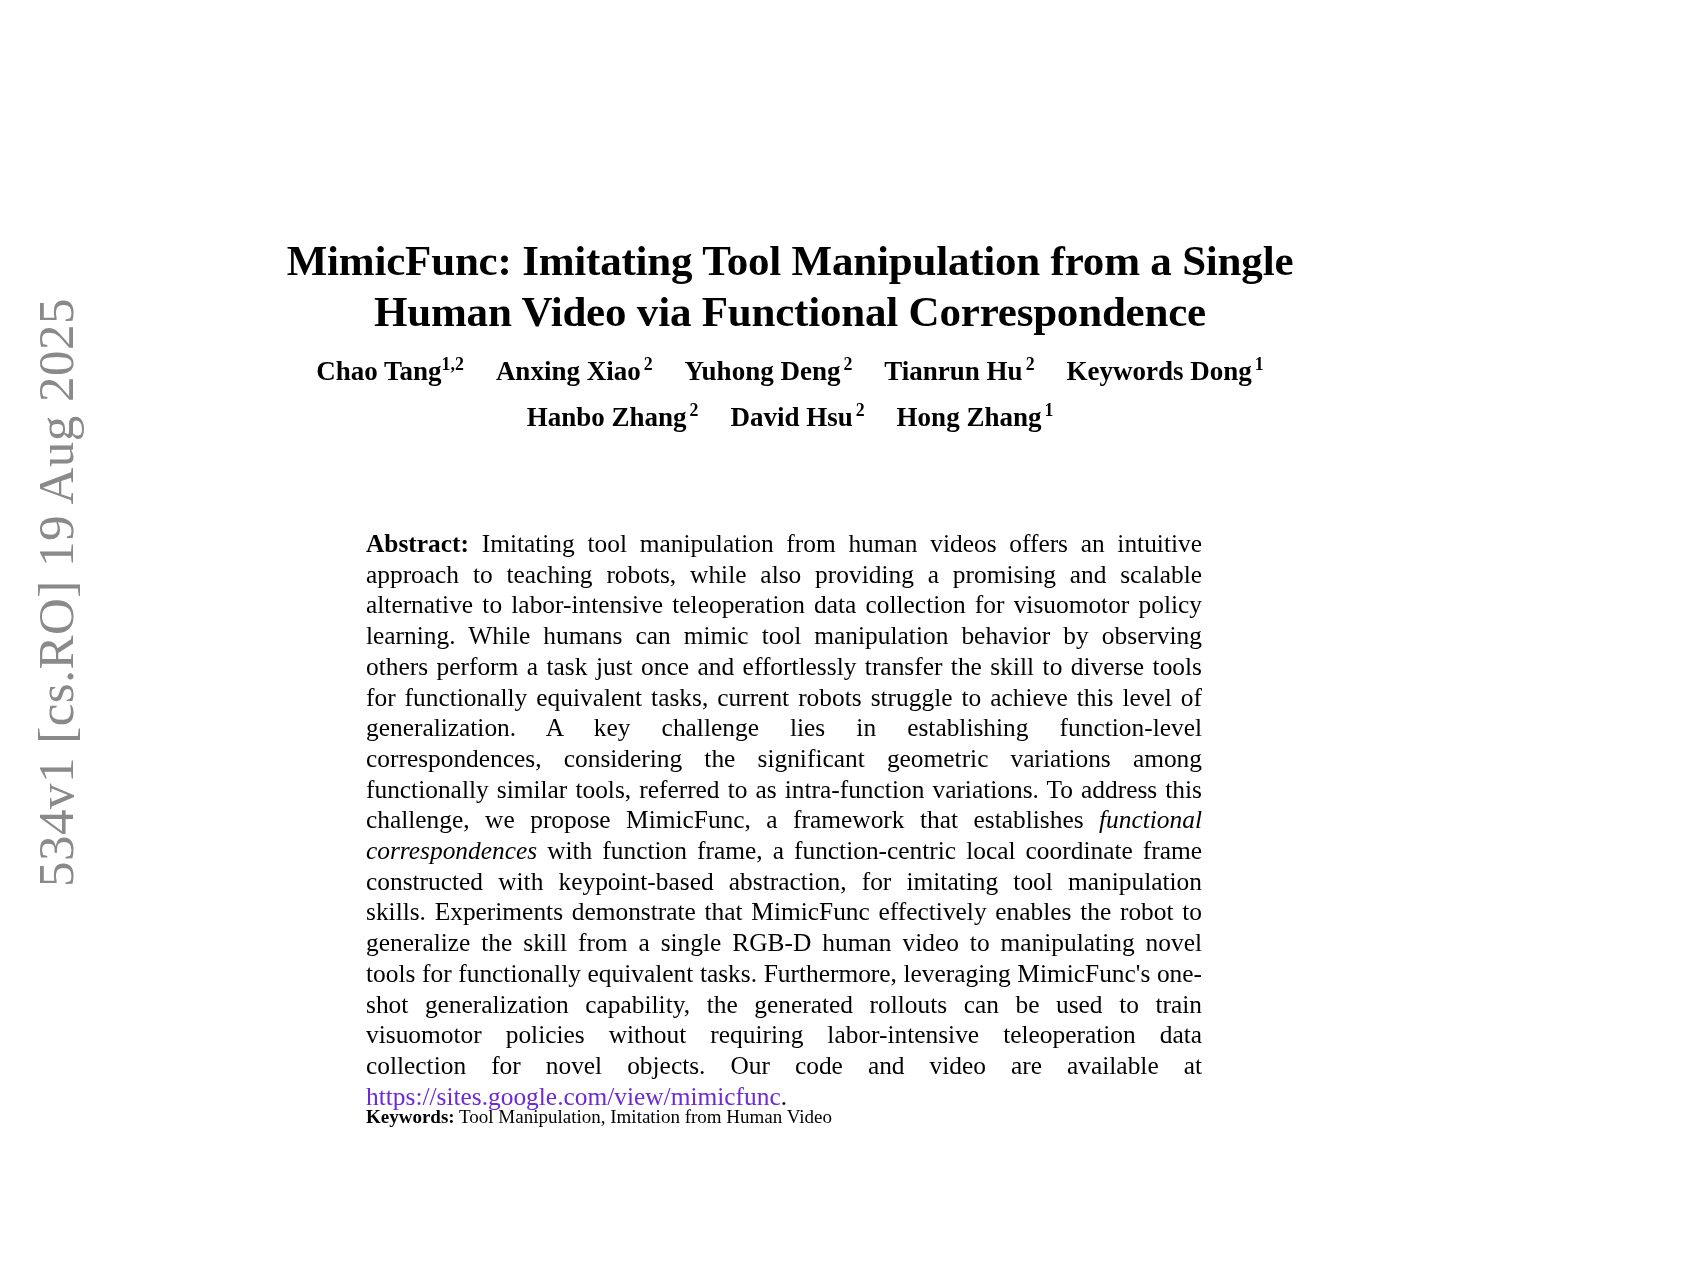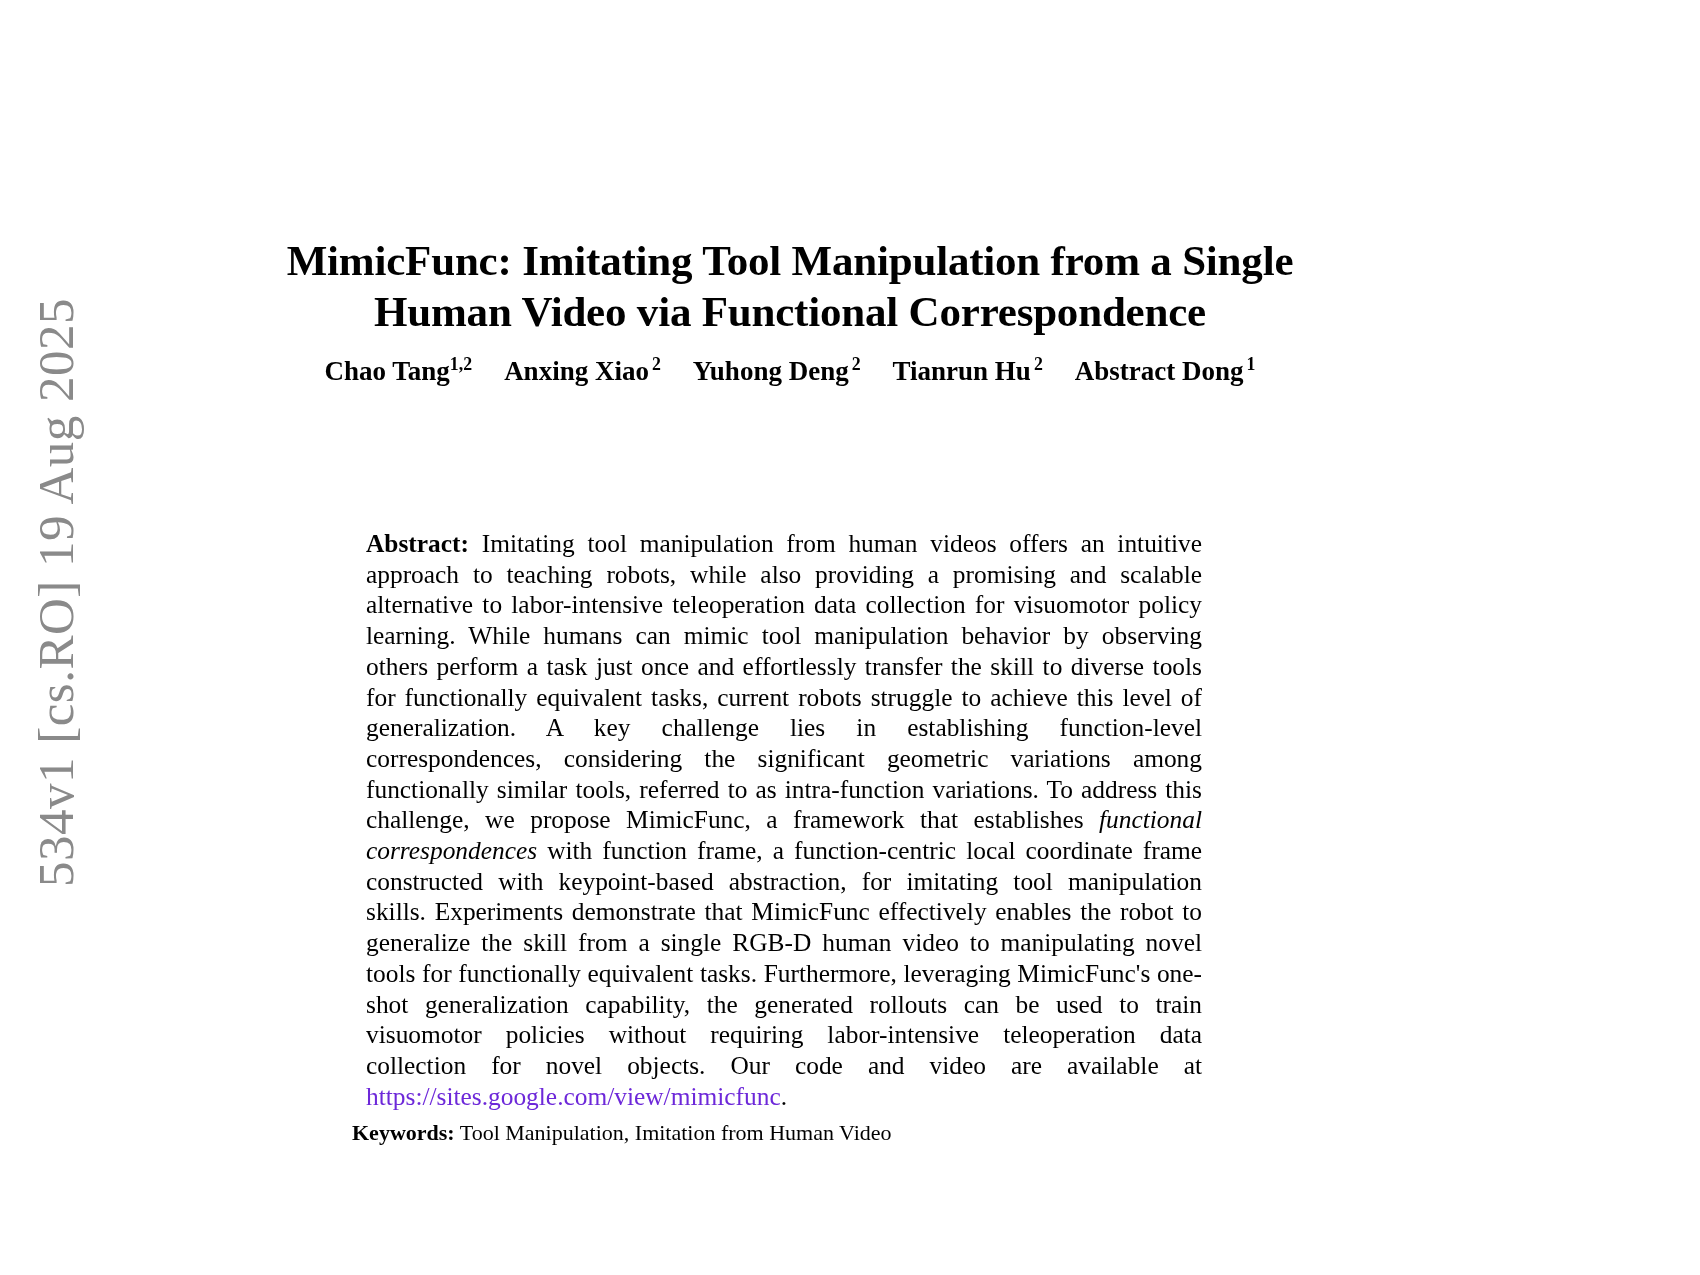--- a/index.html
+++ b/index.html
@@ -118,43 +118,45 @@
   #abstract-block em {
     font-style: italic;
   }
   #abstract-link {
     color: #6d28d9;
     text-decoration: none;
   }
 
   #keywords-block {
     position: absolute;
-    left: 352px;
+    left: 366px;
     top: 1102px;
     width: 836px;
-    font-size: 22px;
+    font-size: 19px;
     line-height: 30.7px;
-    margin-top: 16px;
   }
   #keywords-block .lead {
     font-weight: bold;
   }
 </style>
 </head>
 <body>
 
 <div id="arxiv-stamp">534v1  [cs.RO]  19 Aug 2025</div>
 
 <div id="page">
 
   <h1 id="paper-title">MimicFunc: Imitating Tool Manipulation from a Single Human Video via Functional Correspondence</h1>
 
   <div id="author-block">
     <div class="author-row">
-      <span class="author"><span>Chao Tang</span><sup>1,2</sup></span><span class="author"><span>Anxing Xiao</span><sup class="spaced">2</sup></span><span class="author"><span>Yuhong Deng</span><sup class="spaced">2</sup></span><span class="author"><span>Tianrun Hu</span><sup class="spaced">2</sup></span><span class="author"><span>Abstract Dong</span><sup class="spaced">1</sup></span>
+      <span class="author"><span>Chao Tang</span><sup>1,2</sup></span><span class="author"><span>Anxing Xiao</span><sup class="spaced">2</sup></span><span class="author"><span>Yuhong Deng</span><sup class="spaced">2</sup></span><span class="author"><span>Tianrun Hu</span><sup class="spaced">2</sup></span><span class="author"><span>Keywords Dong</span><sup class="spaced">1</sup></span>
+    </div>
+    <div class="author-row">
+      <span class="author"><span>Hanbo Zhang</span><sup class="spaced">2</sup></span><span class="author"><span>David Hsu</span><sup class="spaced">2</sup></span><span class="author"><span>Hong Zhang</span><sup class="spaced">1</sup></span>
     </div>
   </div>
 
 
   <div id="abstract-block"><span class="lead">Abstract:</span> <span>Imitating tool manipulation from human videos offers an intuitive approach to teaching robots, while also providing a promising and scalable alternative to labor-intensive teleoperation data collection for visuomotor policy learning. While humans can mimic tool manipulation behavior by observing others perform a task just once and effortlessly transfer the skill to diverse tools for functionally equivalent tasks, current robots struggle to achieve this level of generalization. A key challenge lies in establishing function-level correspondences, considering the significant geometric variations among functionally similar tools, referred to as intra-function variations. To address this challenge, we propose MimicFunc, a framework that establishes </span><em>functional correspondences</em><span> with function frame, a function-centric local coordinate frame constructed with keypoint-based abstraction, for imitating tool manipulation skills. Experiments demonstrate that MimicFunc effectively enables the robot to generalize the skill from a single RGB-D human video to manipulating novel tools for functionally equivalent tasks. Furthermore, leveraging MimicFunc's one-shot generalization capability, the generated rollouts can be used to train visuomotor policies without requiring labor-intensive teleoperation data collection for novel objects. Our code and video are available at </span><a id="abstract-link" href="#">https://sites.google.com/view/mimicfunc</a><span>.</span></div>
 
   <div id="keywords-block"><span class="lead">Keywords:</span><span> Tool Manipulation, Imitation from Human Video</span></div>
 
 </div>
 

